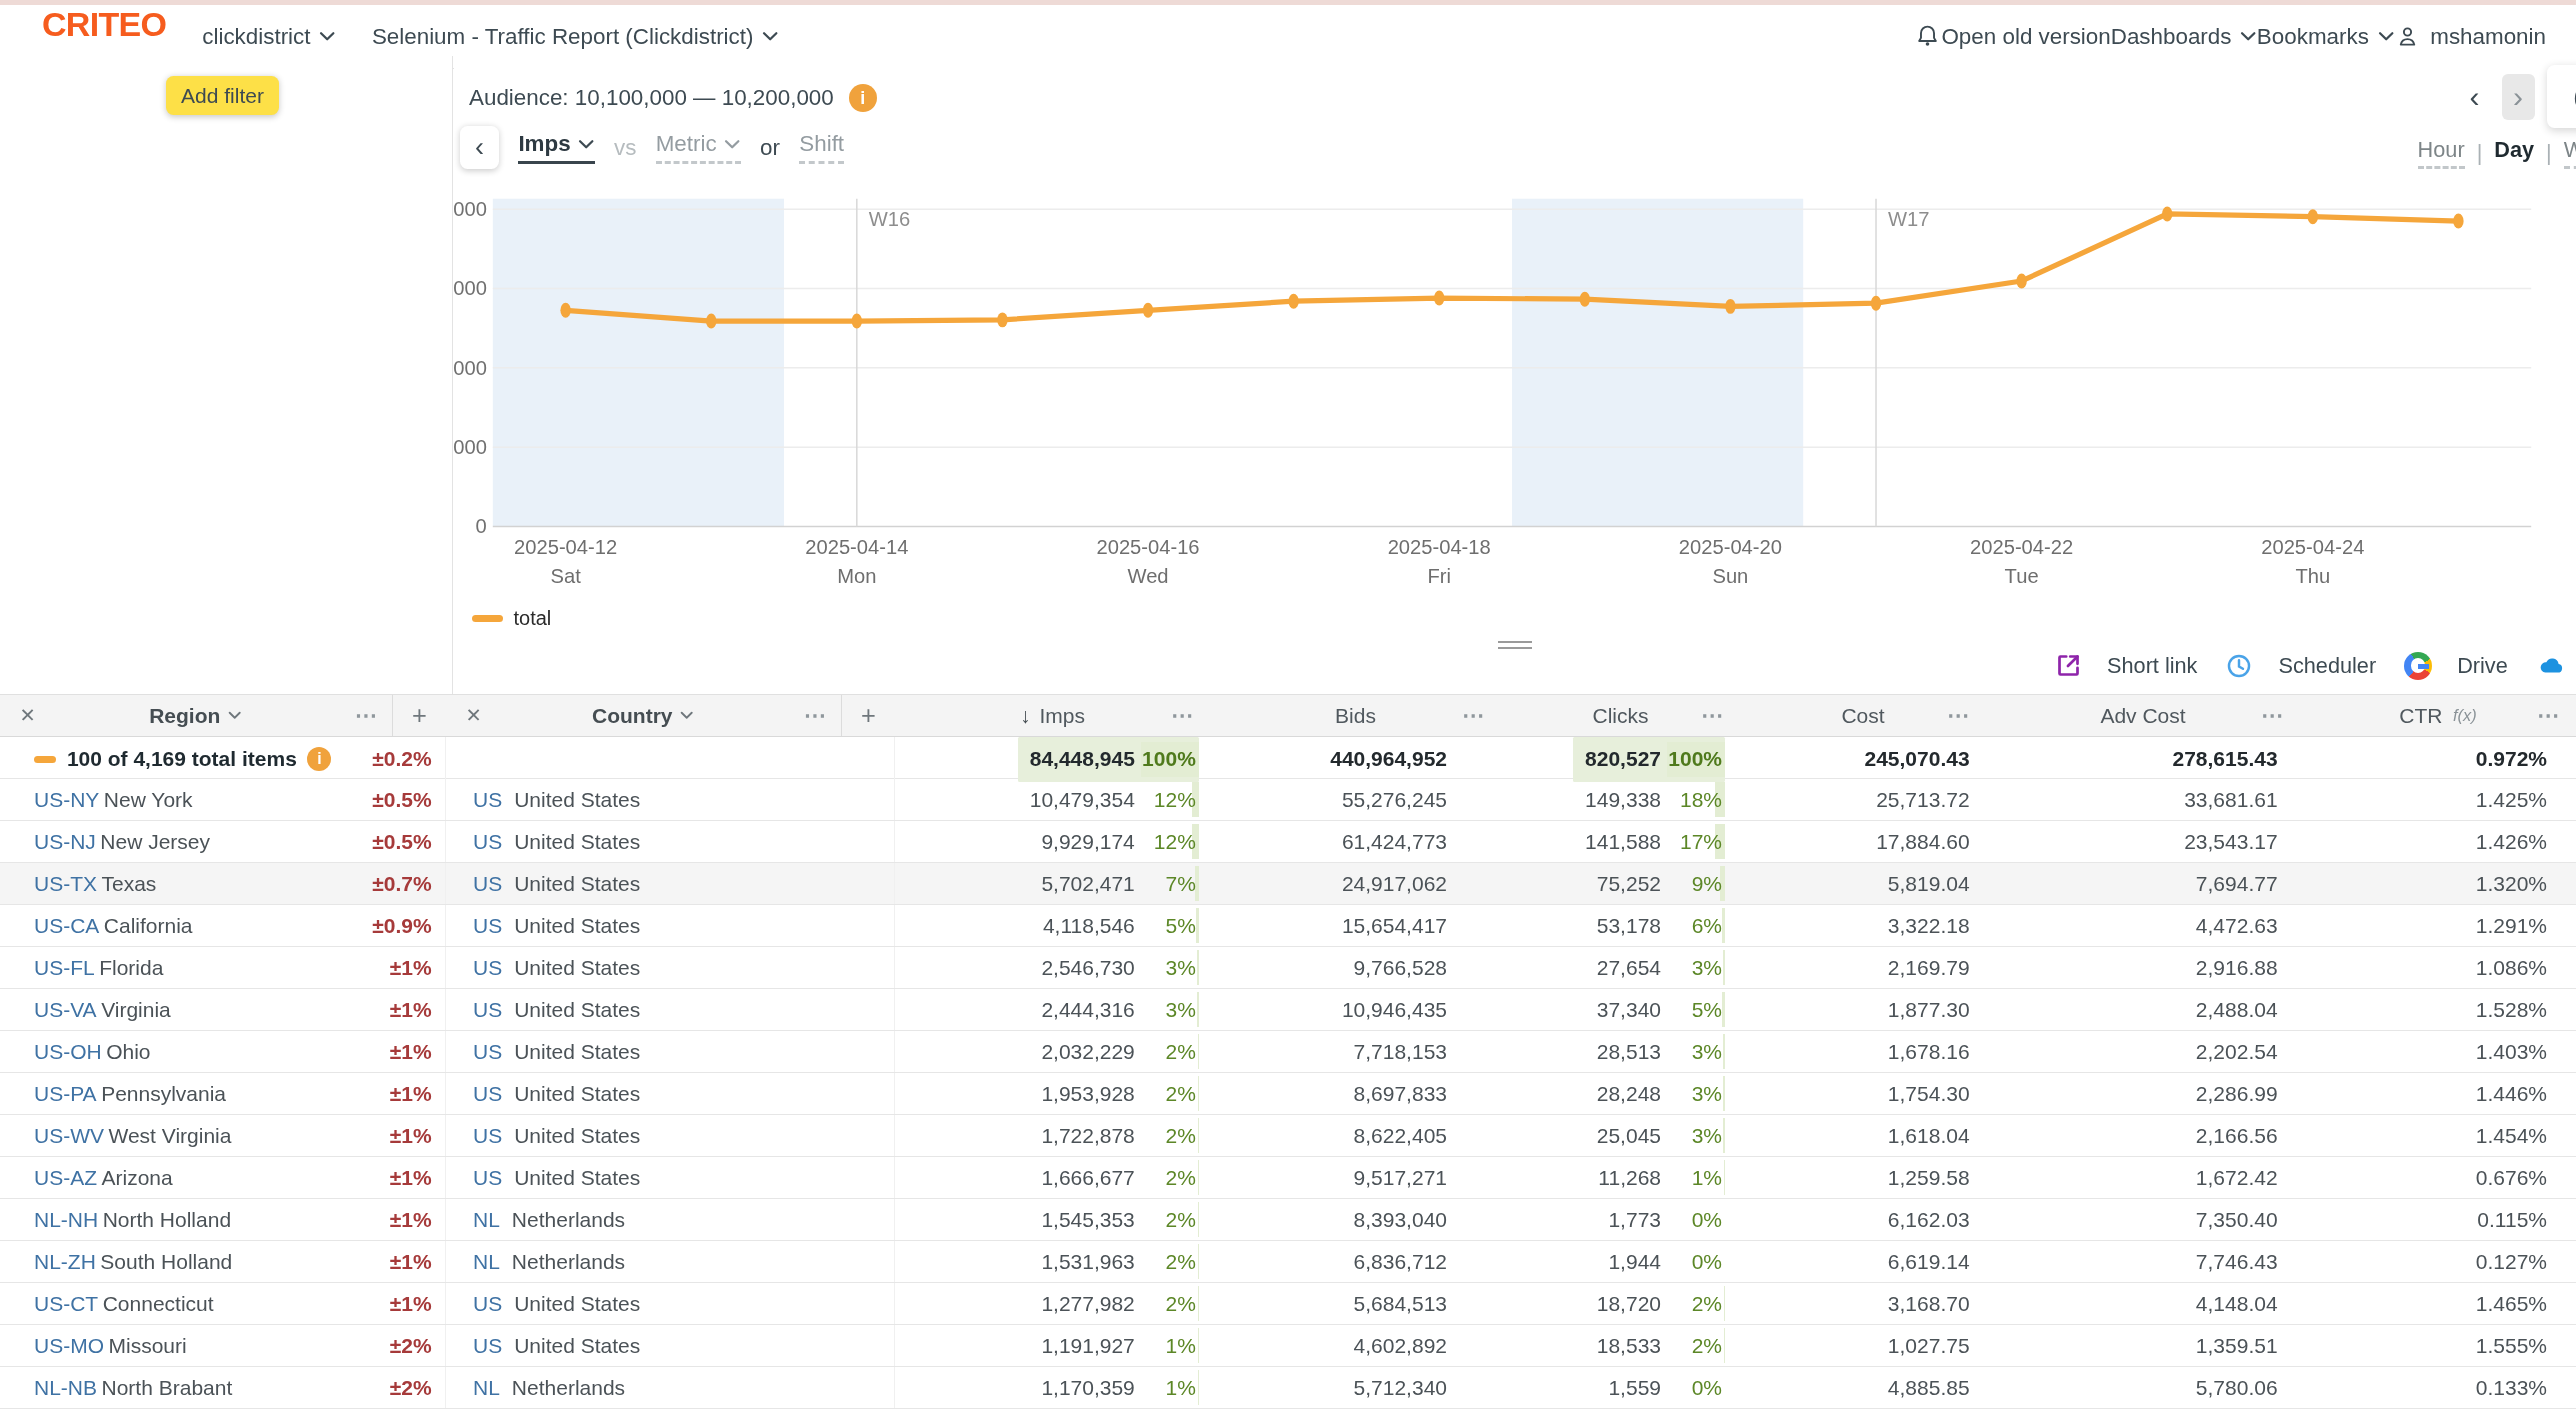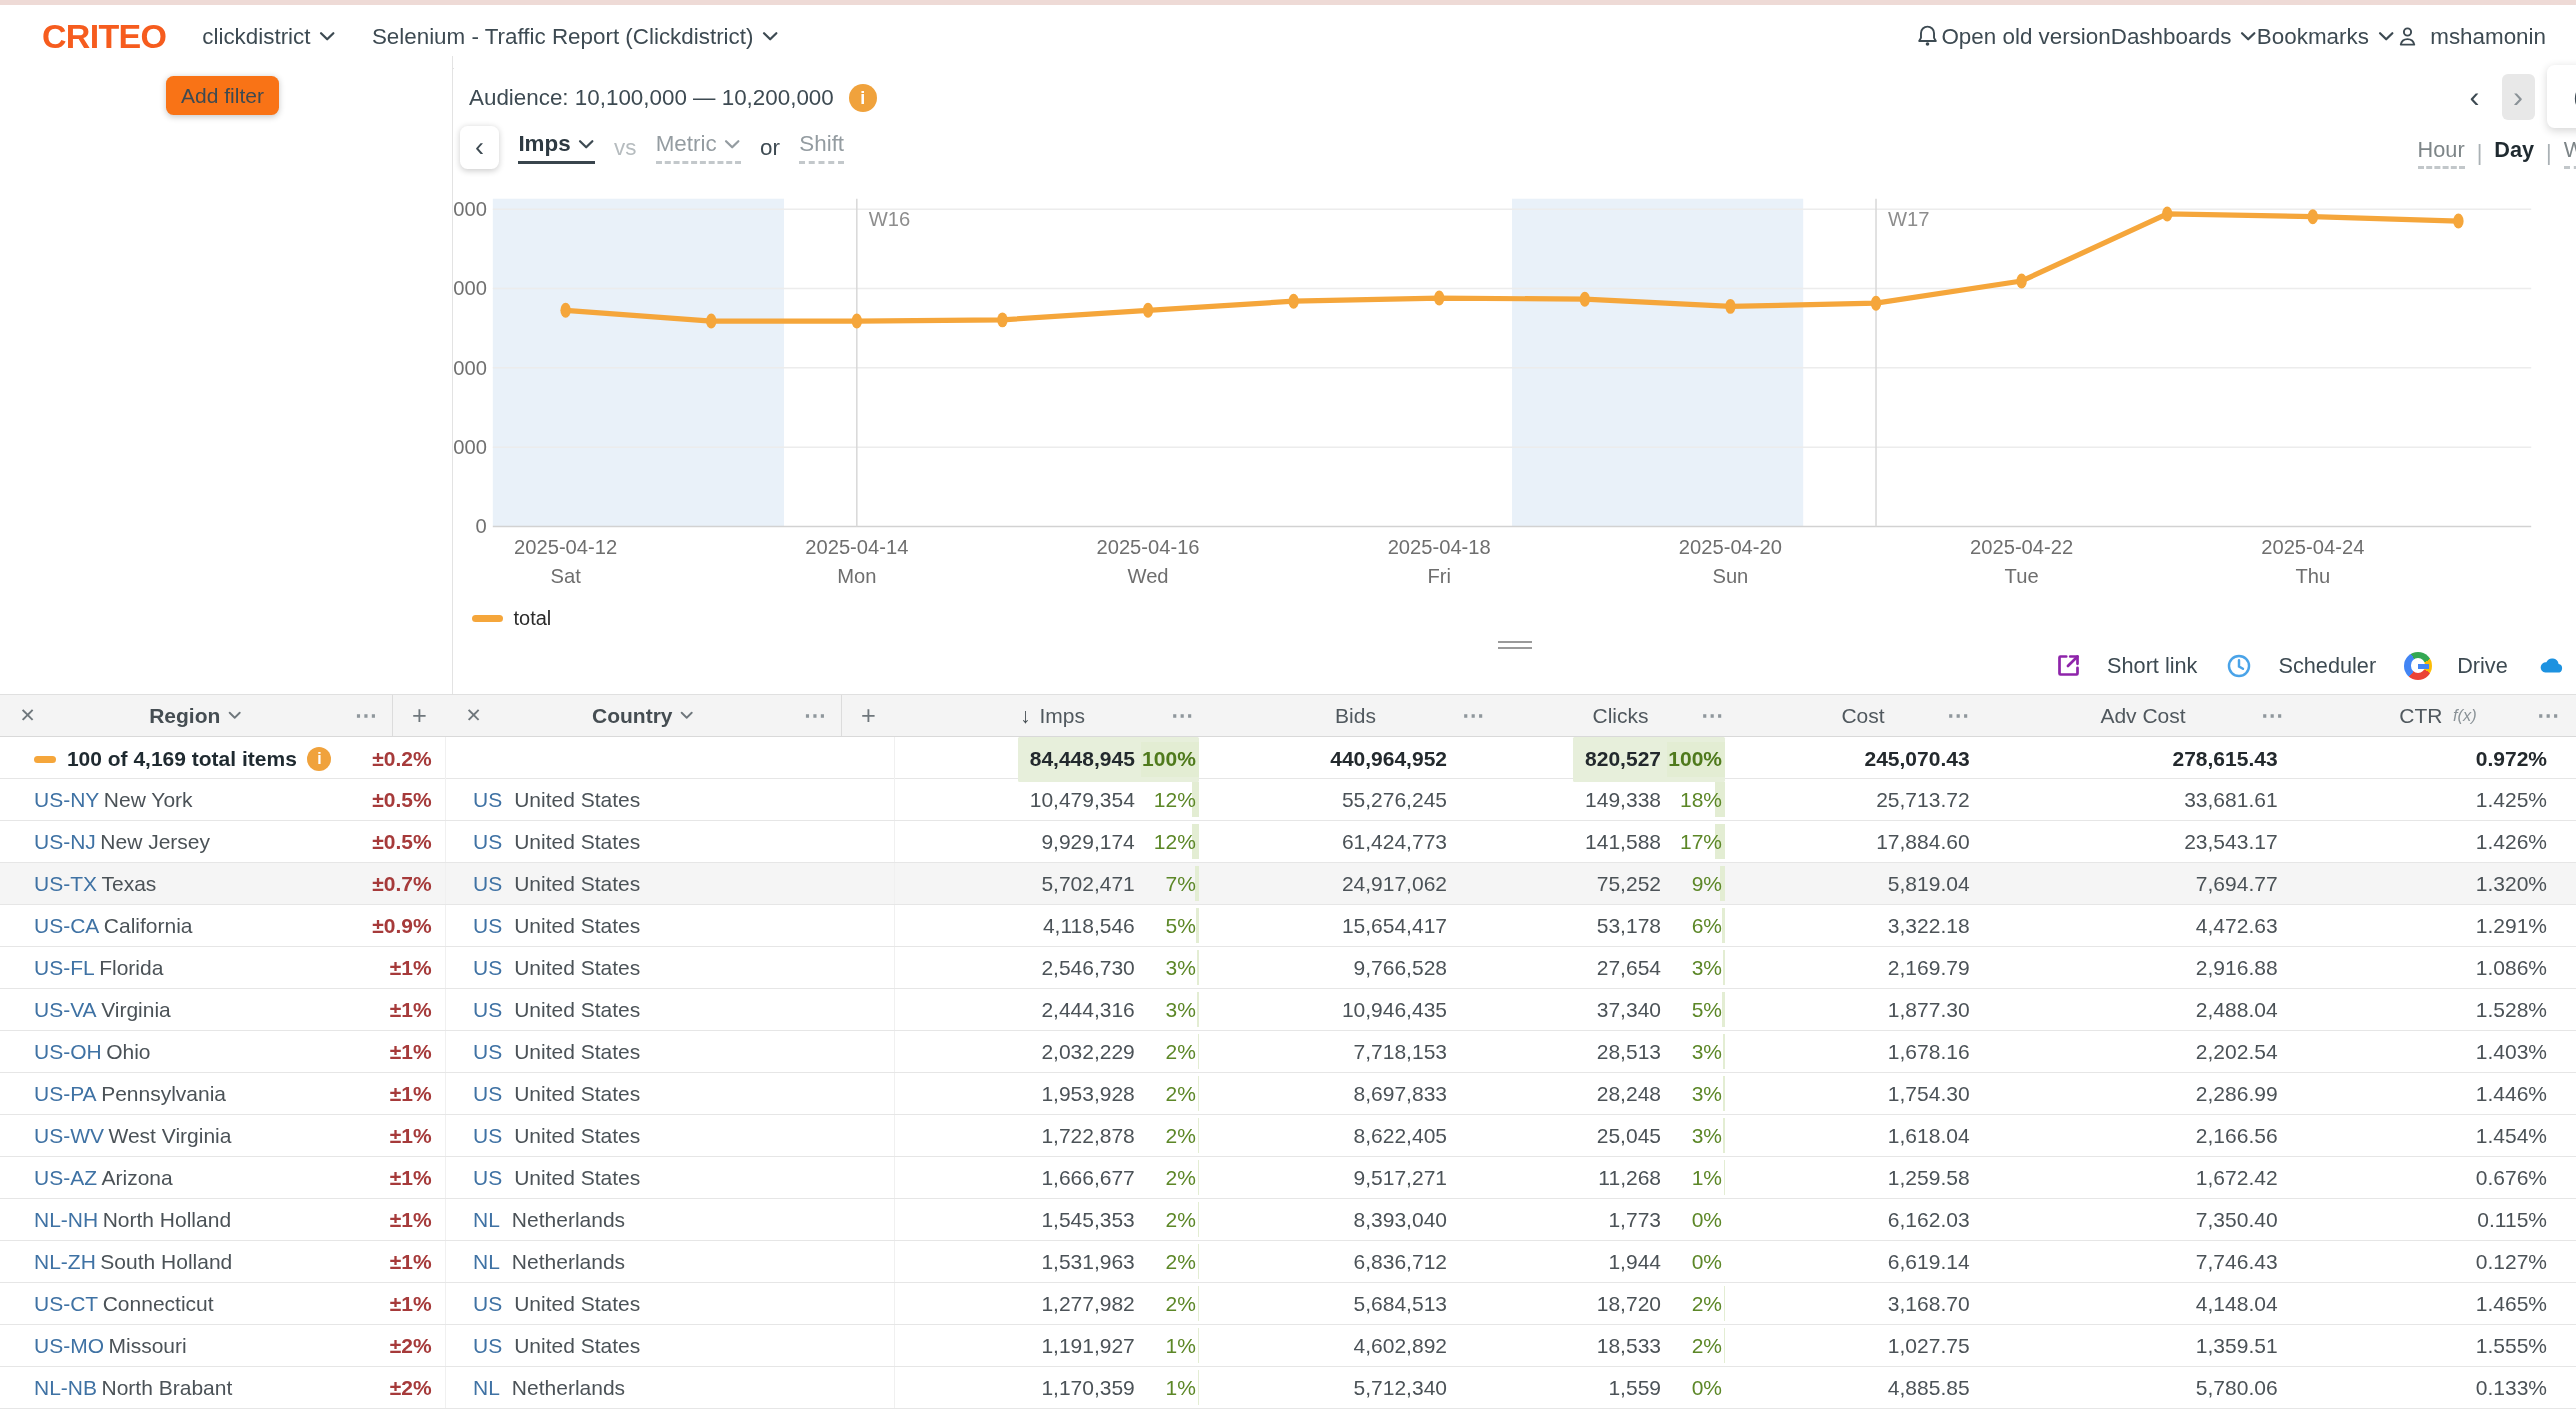--- a/index.html
+++ b/index.html
@@ -3,31 +3,31 @@
 <meta charset="utf-8">
 <style>
   * { box-sizing: border-box; margin: 0; padding: 0; }
   html,body { width:2576px; height:1410px; overflow:hidden; }
   body { font-family:"Liberation Sans","DejaVu Sans",sans-serif; background:#fff; color:#3d4a52; }
   .app { position:relative; width:2576px; height:1410px; background:#fff; }
 
   
   .top-strip { height:5.2px; background:#eedad6; }
   .navbar { position:absolute; top:5.2px; left:0; right:0; height:64px; background:#fff;
-            border-bottom:0.7px solid #e3e3e3; display:flex; align-items:center; padding:0 30px 0 42px; gap:36px; }
+            border-bottom:0.7px solid #e3e3e3; display:flex; padding:0 30px 0 42px; gap:36px; }
   .logo { font-size:34px; font-weight:800; color:#f65c1e; letter-spacing:-0.7px; }
   .nav-item { display:flex; align-items:center; gap:9px; font-size:22.4px; color:#3d4a52; background:none; border:none;
               cursor:pointer; font-family:inherit; }
   .nav-right { margin-left:auto; display:flex; align-items:center; }
   .icon-btn { background:none; border:none; cursor:pointer; display:flex; align-items:center; }
   .chev { width:16.4px; height:10.5px; stroke:#3d4a52; fill:none; stroke-width:2.2; stroke-linecap:round; stroke-linejoin:round; }
 
   
   .sidebar { position:absolute; left:0; top:56px; width:453px; height:638px; background:#fff; border-right:0.7px solid #e3e3e3; }
-  .add-filter { position:absolute; left:166px; top:20px; width:113px; height:39px; background:#f97316; border:none;
+  .add-filter { position:absolute; left:166px; top:20px; width:113px; height:39px; background:#fde047; border:none;
                 border-radius:7.5px; box-shadow:0 1.5px 6px rgba(0,0,0,.22); font-size:21px; color:#3d4a52;
                 font-family:inherit; cursor:pointer; }
 
   
   .chart-panel { position:absolute; left:454px; top:56px; width:2558px; height:638px; background:#fff; }
   .audience-row { position:absolute; left:15px; top:28px; display:flex; align-items:center; gap:15px; }
   .audience-label { font-size:22.4px; color:#3d4a52; }
   .info-badge { width:28px; height:28px; border-radius:50%; background:#f0a23c; color:#fff; font-weight:700;
                 font-size:18px; display:flex; align-items:center; justify-content:center; border:none; cursor:pointer; font-family:inherit; }
 

